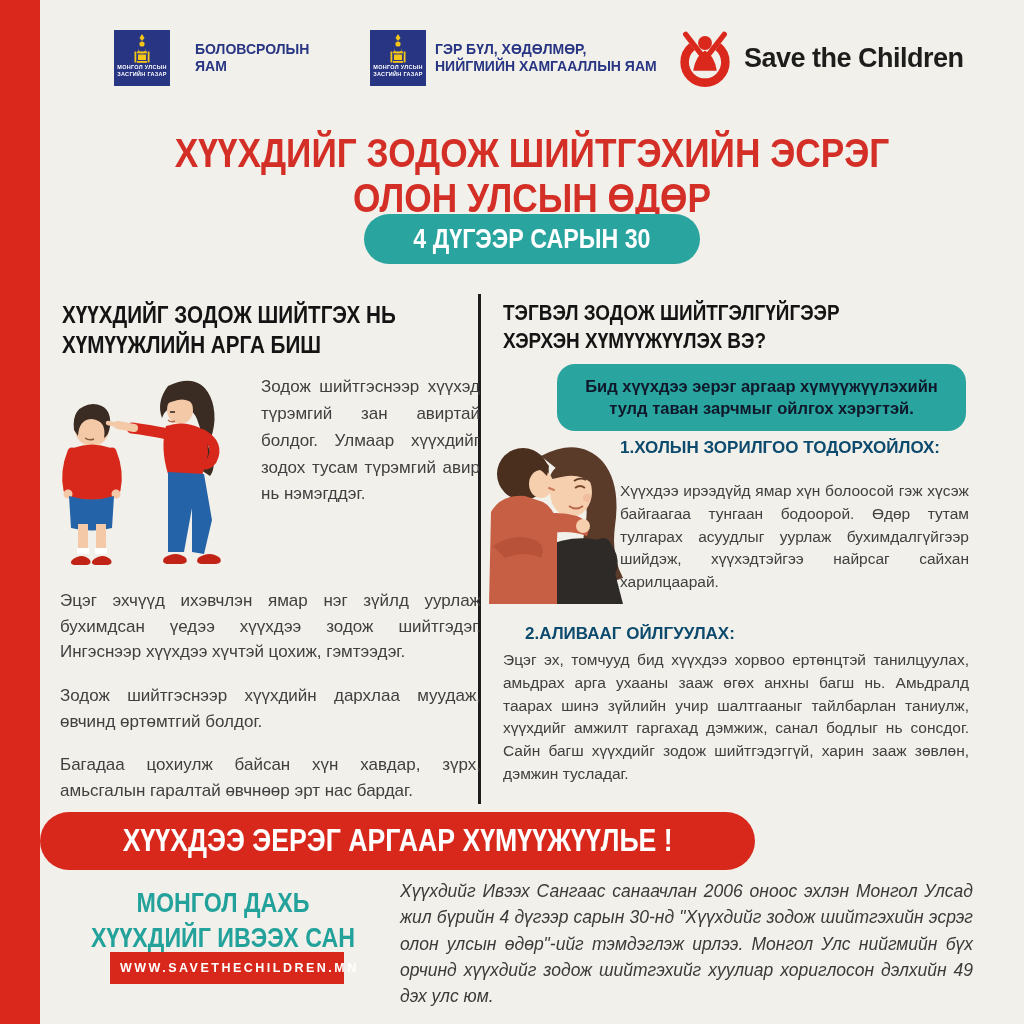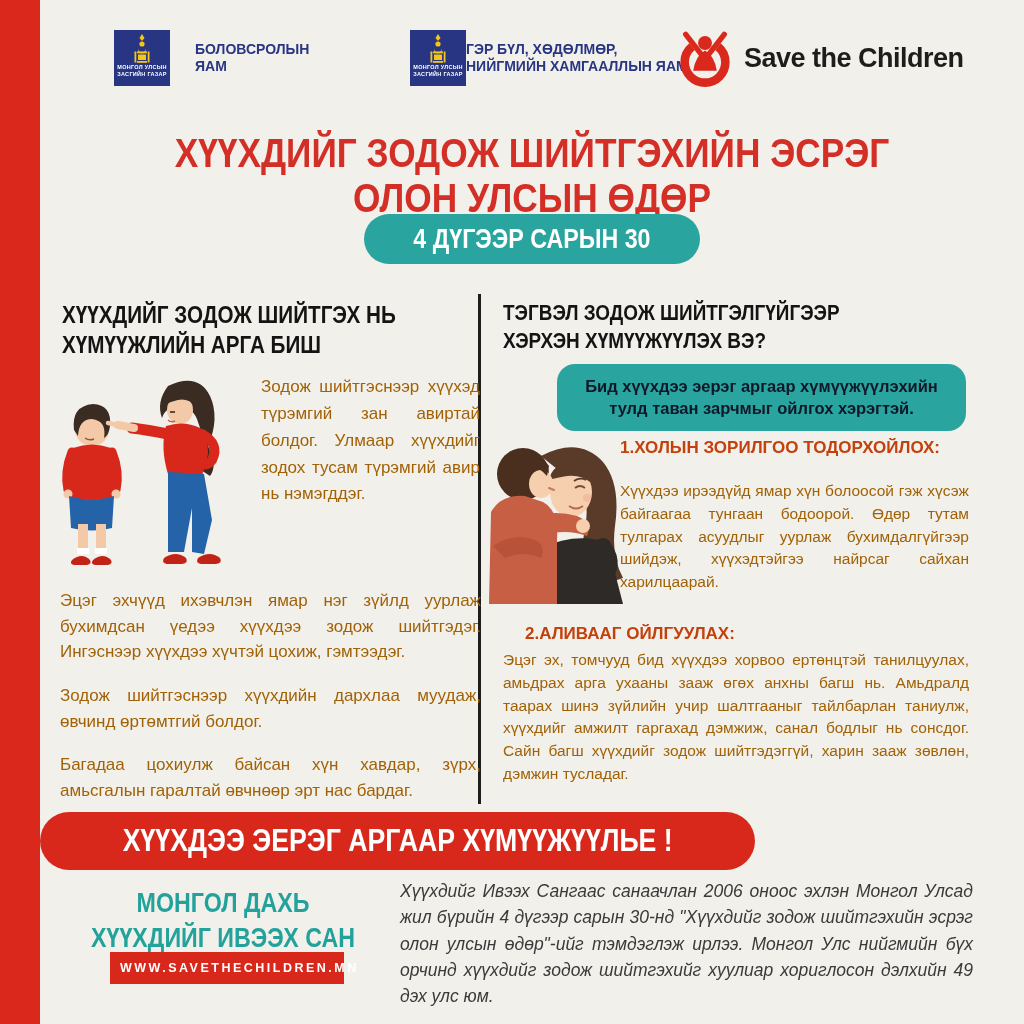--- a/index.html
+++ b/index.html
@@ -21,23 +21,23 @@
   .stc-text{color:#1d1d1b;font-weight:bold;font-size:27px;letter-spacing:-0.5px;}
 
   
   .title-line{color:#d32f27;font-weight:bold;font-size:41px;line-height:1.1;letter-spacing:0;}
   .date-badge{background:#2aa49e;color:#fff;border-radius:26px;padding:0 30px;height:50px;display:flex;align-items:center;font-weight:bold;font-size:27px;}
 
   .divider{left:478px;top:294px;width:3px;height:510px;background:#1d1d1d;}
 
   
   .col-heading{color:#141414;font-weight:bold;line-height:1.25;}
-  .body-text{color:#a16207;text-align:justify;}
+  .body-text{color:#404040;text-align:justify;}
   .callout{background:#2aa49e;color:#0f172a;border-radius:18px;padding:11px 16px;font-size:16.5px;font-weight:bold;text-align:center;line-height:1.35;box-sizing:border-box;}
-  .sec-heading{color:#c2410c;font-weight:bold;font-size:17px;line-height:1.25;}
+  .sec-heading{color:#0c4a6e;font-weight:bold;font-size:17px;line-height:1.25;}
 
   .banner-pill{background:#d8281c;color:#ffffff;border-radius:31px;padding:0 38px;height:58px;display:flex;align-items:center;font-weight:bold;font-size:31px;}
 
   .footer-org{color:#22a29b;font-weight:bold;font-size:27px;line-height:1.3;text-align:center;}
   .website-bar{background:#d8281c;color:#ffffff;font-weight:bold;font-size:12.5px;letter-spacing:2.5px;padding:9px 10px;}
   .about-text{color:#3a3a3a;font-style:italic;font-size:17.5px;line-height:1.5;text-align:justify;}
 </style>
 </head>
 <body>
 
@@ -60,21 +60,21 @@
         </g>
       </svg>
       <div class="gov-emblem-text">МОНГОЛ УЛСЫН ЗАСГИЙН ГАЗАР</div>
     </div>
     <div class="gov-label" style="width:130px;align-self:center;">
       <div>БОЛОВСРОЛЫН</div>
       <div>ЯАМ</div>
     </div>
   </div>
 
-  <div class="abs" style="left:370px;top:30px;display:flex;margin-left:40px;">
+  <div class="abs" style="left:370px;top:30px;display:flex;gap:9px;">
     <div class="gov-logo-square">
       <svg width="26" height="30" viewBox="0 0 26 30">
         <g fill="#f5c518">
           <path d="M13 0 L15.5 4 L13 7 L10.5 4 Z"></path>
           <circle cx="13" cy="10" r="2.6"></circle>
           <path d="M9 14 a4 4 0 0 0 8 0 l0 1.6 a4 4 0 0 1 -8 0 Z"></path>
           <rect x="8" y="17.5" width="10" height="1.8"></rect>
           <rect x="5.5" y="17.5" width="1.8" height="11"></rect>
           <rect x="18.7" y="17.5" width="1.8" height="11"></rect>
           <rect x="9" y="20.5" width="8" height="5.5"></rect>

